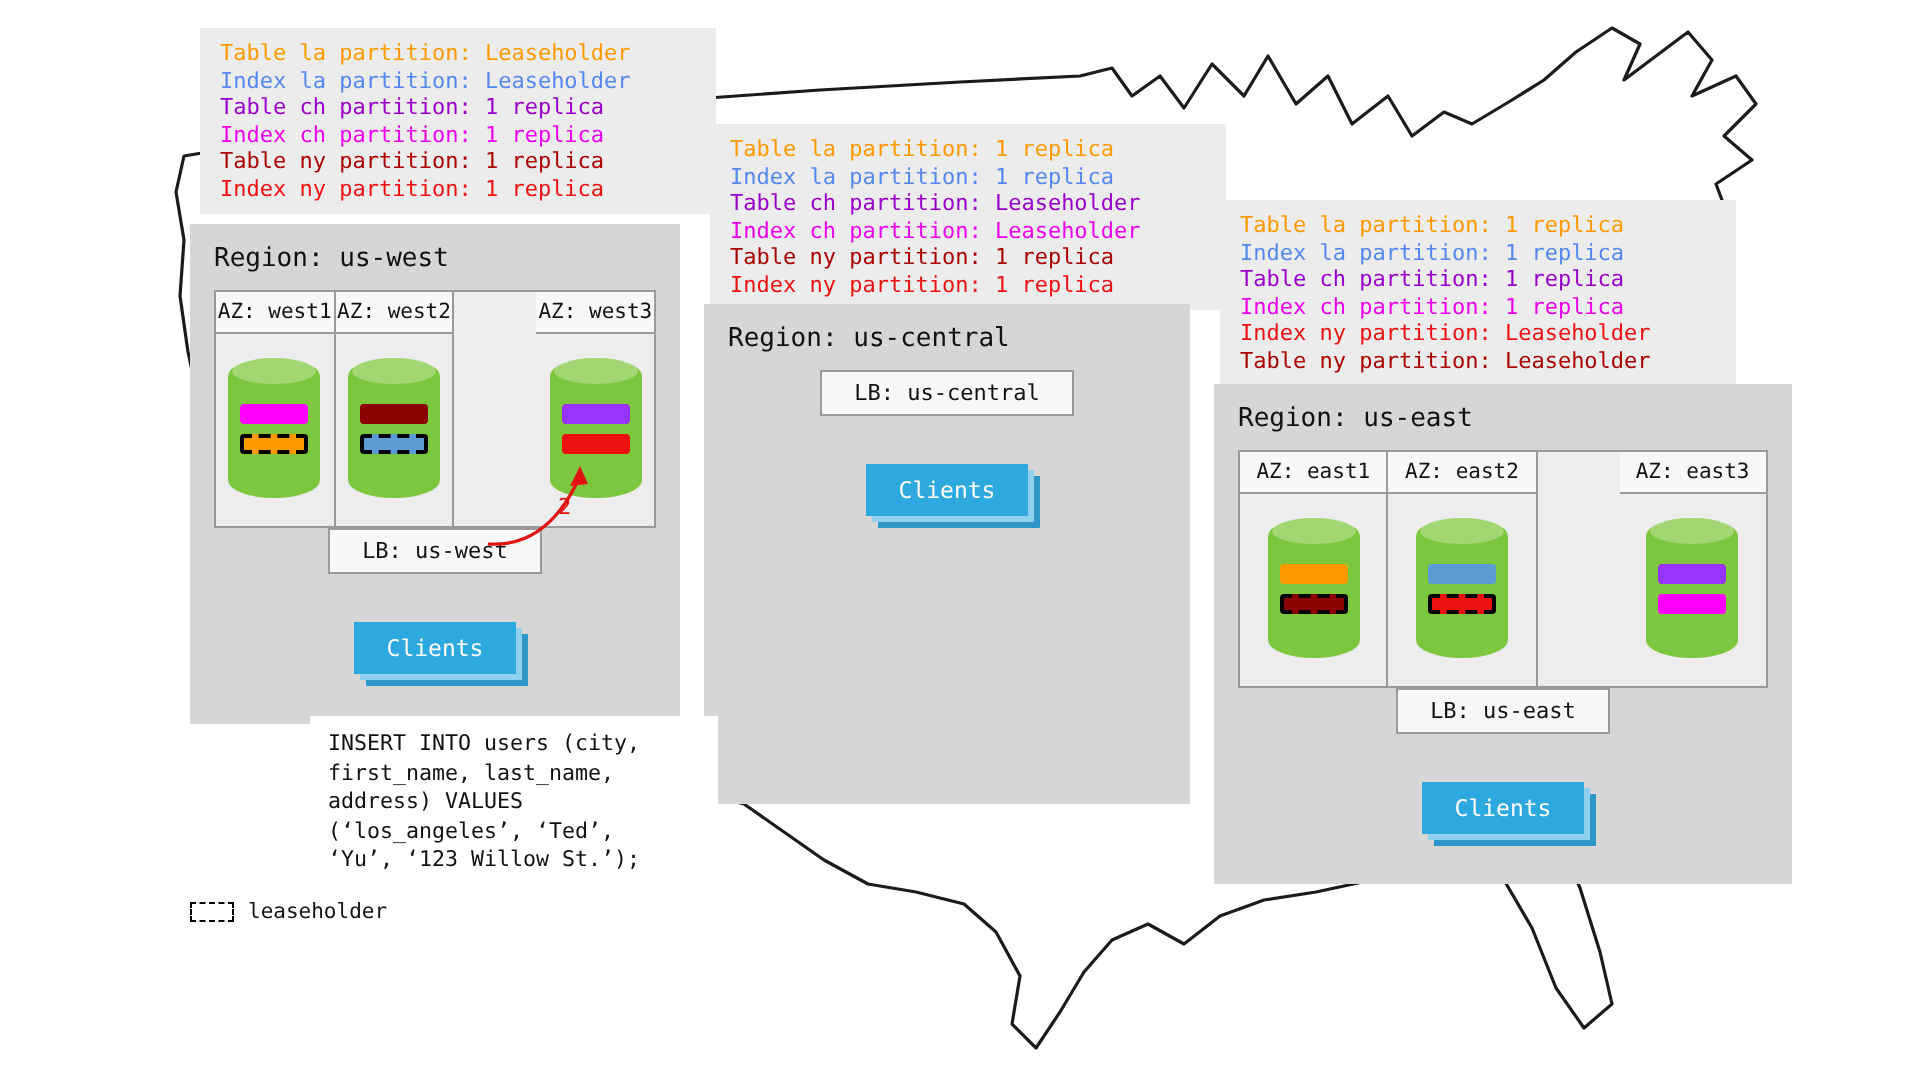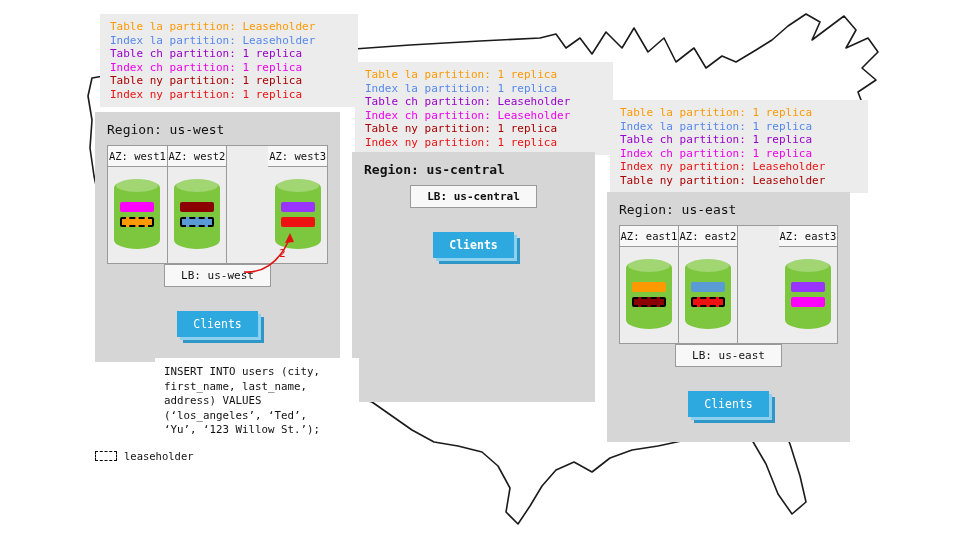--- a/index.html
+++ b/index.html
@@ -120,27 +120,27 @@
       <div class="cylinder" style="background: rgb(125, 199, 62);">
         <div class="bar" style="background: rgb(153, 51, 255);"></div>
         <div class="bar" style="background: rgb(238, 17, 17);"></div>
       </div>
     </div>
   </div>
   <div class="lb-box">LB: us-west</div>
   <div class="clients-btn" style="background: rgb(46, 169, 224);">Clients</div>
 </div>
 
-<div class="region" style="left: 352px; top: 152px; width: 243px; height: 250px; background: rgb(214, 214, 214); font-weight: bold;">
+<div class="region" style="left: 352px; top: 152px; width: 243px; height: 250px; background: rgb(214, 214, 214);">
   <div class="region-title">Region: us-central</div>
   <div class="lb-box">LB: us-central</div>
   <div class="clients-btn" style="background: rgb(46, 169, 224);">Clients</div>
 </div>
 
-<div class="region" style="left: 607px; top: 192px; width: 243px; height: 250px; background: rgb(214, 214, 214);">
+<div class="region" style="left: 607px; top: 192px; width: 289px; height: 250px; background: rgb(214, 214, 214);">
   <div class="region-title">Region: us-east</div>
   <div class="az-row">
     <div class="az-cell">
       <div class="az-label">AZ: east1</div>
       <div class="cylinder" style="background: rgb(125, 199, 62);">
         <div class="bar" style="background: rgb(255, 153, 0);"></div>
         <div class="bar lease" style="background: rgb(139, 0, 0);"></div>
       </div>
     </div>
     <div class="az-cell">

